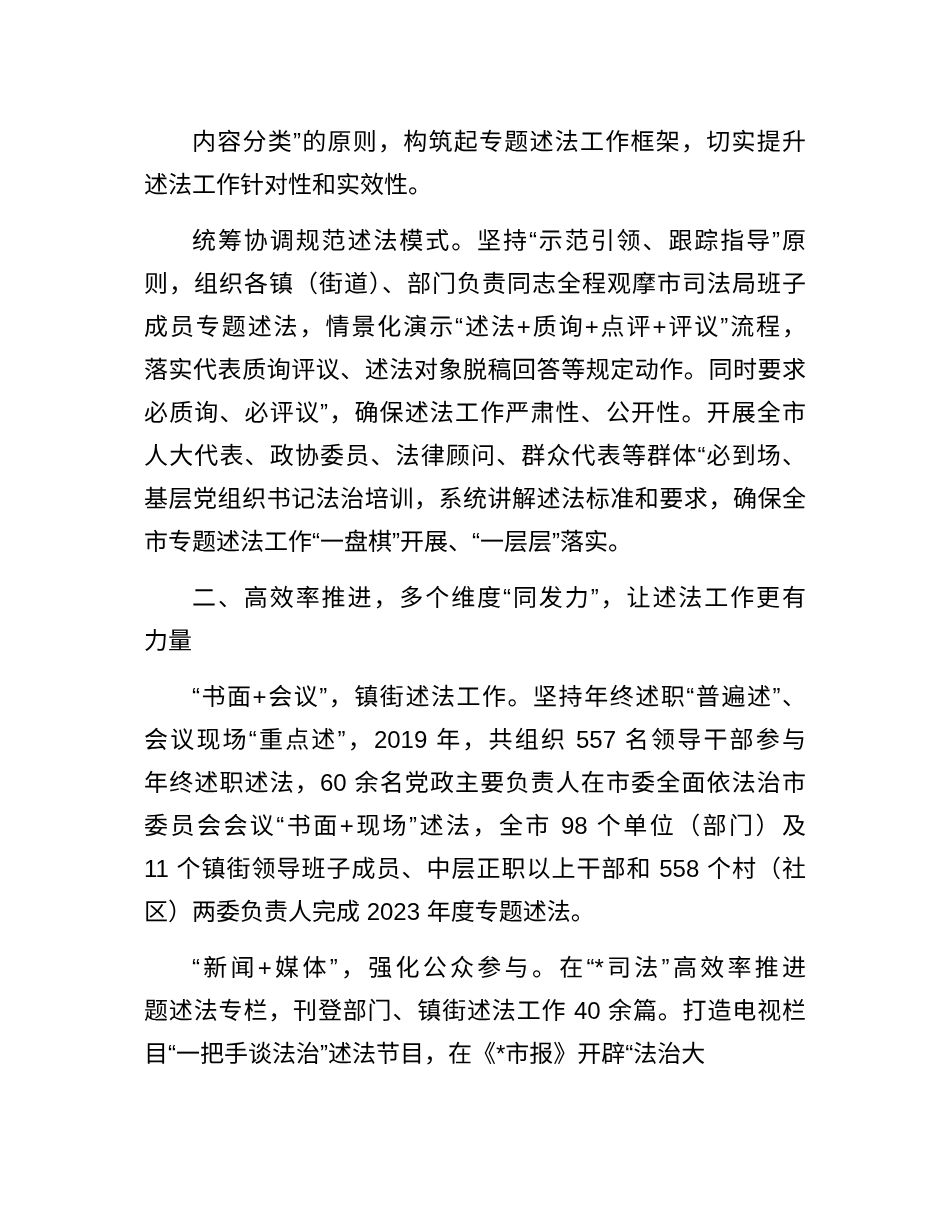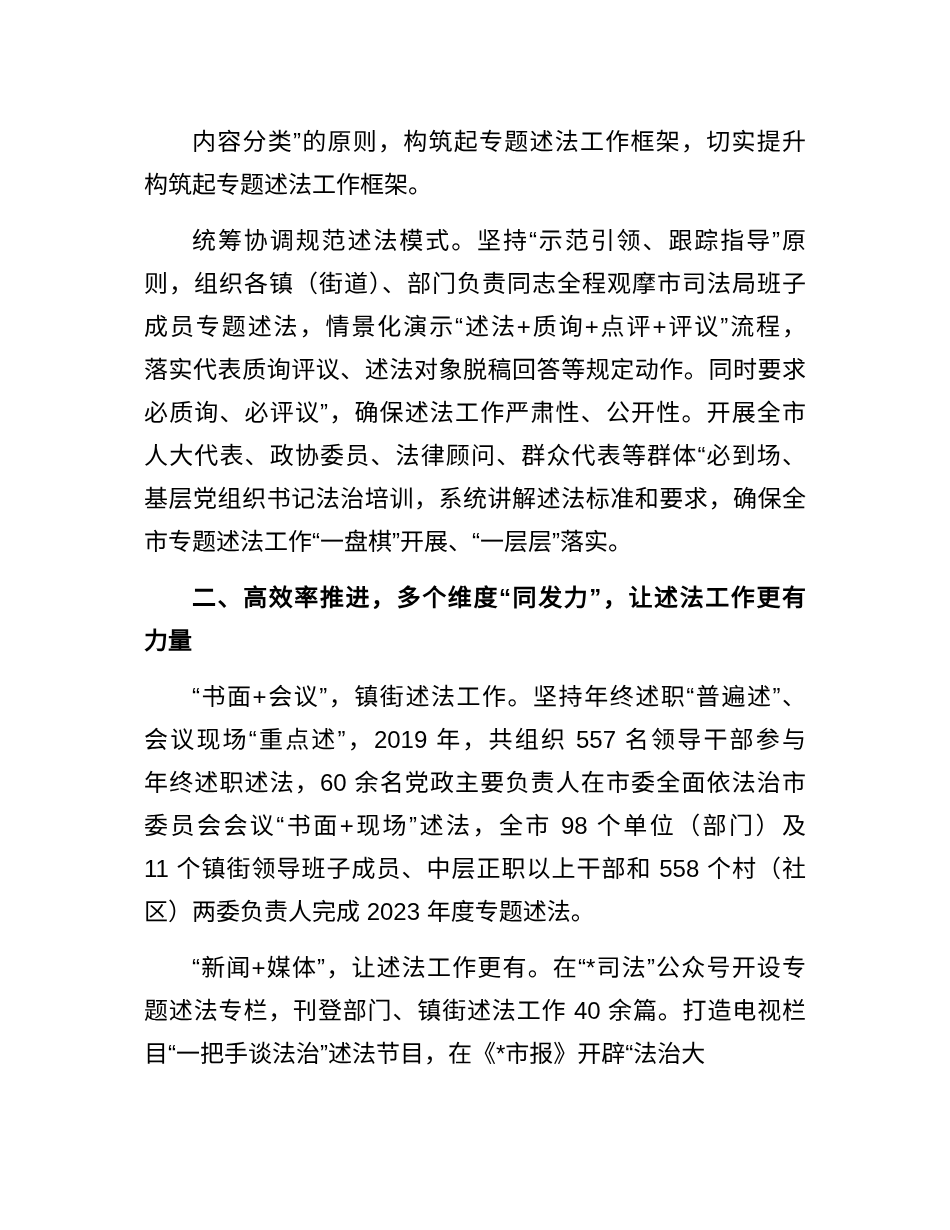--- a/index.html
+++ b/index.html
@@ -41,31 +41,31 @@
     text-align-last: justify;
     color: #000000;
   }
   .line.first {
     text-indent: 48px;
   }
   .line.last {
     text-align-last: left;
   }
   .paragraph.heading .line {
-    font-weight: 700;
+    font-weight: 400;
   }
 </style>
 </head>
 <body>
 
 <main class="doc-page">
   <article class="doc-body">
       <div class="paragraph body">
         <div class="line first">内容分类”的原则，构筑起专题述法工作框架，切实提升</div>
-        <div class="line last">构筑起专题述法工作框架。</div>
+        <div class="line last">述法工作针对性和实效性。</div>
       </div>
       <div class="paragraph body">
         <div class="line first">统筹协调规范述法模式。坚持“示范引领、跟踪指导”原</div>
         <div class="line">则，组织各镇（街道）、部门负责同志全程观摩市司法局班子</div>
         <div class="line">成员专题述法，情景化演示“述法+质询+点评+评议”流程，</div>
         <div class="line">落实代表质询评议、述法对象脱稿回答等规定动作。同时要求</div>
         <div class="line">必质询、必评议”，确保述法工作严肃性、公开性。开展全市</div>
         <div class="line">人大代表、政协委员、法律顾问、群众代表等群体“必到场、</div>
         <div class="line">基层党组织书记法治培训，系统讲解述法标准和要求，确保全</div>
         <div class="line last">市专题述法工作“一盘棋”开展、“一层层”落实。</div>
@@ -76,18 +76,18 @@
       </div>
       <div class="paragraph body">
         <div class="line first">“书面+会议”，镇街述法工作。坚持年终述职“普遍述”、</div>
         <div class="line">会议现场“重点述”，2019 年，共组织 557 名领导干部参与</div>
         <div class="line">年终述职述法，60 余名党政主要负责人在市委全面依法治市</div>
         <div class="line">委员会会议“书面+现场”述法，全市 98 个单位（部门）及</div>
         <div class="line">11 个镇街领导班子成员、中层正职以上干部和 558 个村（社</div>
         <div class="line last">区）两委负责人完成 2023 年度专题述法。</div>
       </div>
       <div class="paragraph body">
-        <div class="line first">“新闻+媒体”，让述法工作更有。在“*司法”公众号开设专</div>
+        <div class="line first">“新闻+媒体”，强化公众参与。在“*司法”高效率推进</div>
         <div class="line">题述法专栏，刊登部门、镇街述法工作 40 余篇。打造电视栏</div>
         <div class="line last">目“一把手谈法治”述法节目，在《*市报》开辟“法治大</div>
       </div>
     </article>
 </main>
 
 </body></html>

